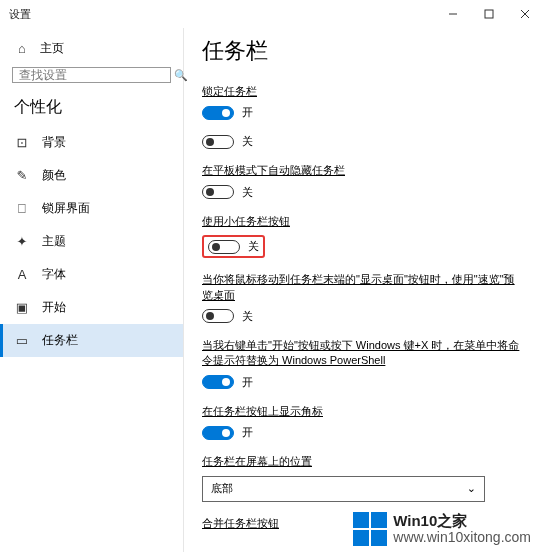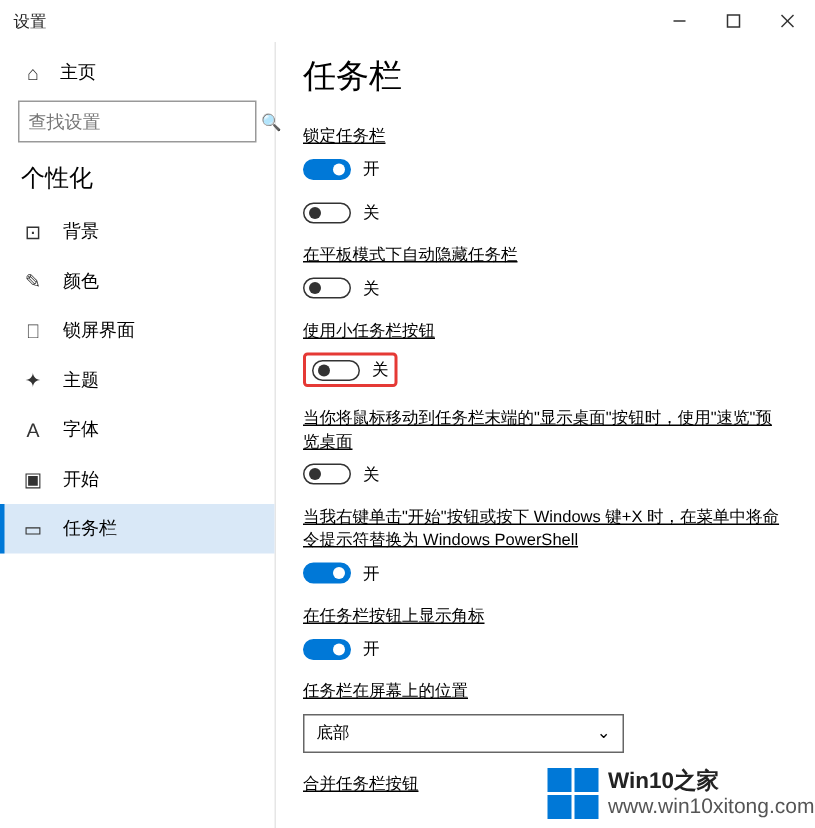--- a/index.html
+++ b/index.html
@@ -5,42 +5,42 @@
   * { margin: 0; padding: 0; box-sizing: border-box; }
   body { font-family: "Microsoft YaHei", "Segoe UI", sans-serif; font-size: 11px; color: #000; background: #fff; width: 543px; height: 552px; overflow: hidden; position: relative; }
   .titlebar { height: 28px; display: flex; align-items: center; padding: 0 3px; }
   .titlebar .title { font-size: 11px; color: #222; padding-left: 6px; }
   .win-controls { position: absolute; top: 0; right: 0; display: flex; }
   .win-controls div { width: 36px; height: 28px; display: flex; align-items: center; justify-content: center; color: #444; }
   .layout { display: flex; height: calc(100% - 28px); }
   .sidebar { width: 184px; border-right: 1px solid #e6e6e6; padding-top: 6px; }
   .home-row { display: flex; align-items: center; padding: 6px 14px; gap: 10px; font-size: 12px; }
   .search-wrap { padding: 4px 12px 10px 12px; }
-  .search { display: flex; align-items: center; border: 1px solid #999; height: 28px; padding: 0 6px; background: #fff; }
+  .search { display: flex; align-items: center; border: 1px solid #999; height: 16px; padding: 0 6px; background: #fff; }
   .search input { flex: 1; border: none; outline: none; font-size: 12px; background: transparent; }
   .section-label { padding: 4px 14px 8px 14px; font-size: 16px; color: #000; }
   .nav-item { display: flex; align-items: center; padding: 8px 14px; gap: 12px; font-size: 12px; cursor: pointer; }
   .nav-item.selected { background: #d9e8f7; position: relative; }
   .nav-item.selected::before { content: ""; position: absolute; left: 0; top: 0; bottom: 0; width: 3px; background: #0078d7; }
   .icon-box { width: 16px; height: 14px; display: flex; align-items: center; justify-content: center; color: #333; font-size: 13px; }
   .content { flex: 1; padding: 6px 18px 10px 18px; overflow: hidden; }
   .page-title { font-size: 22px; font-weight: 400; margin: 2px 0 18px 0; }
   .setting { margin-bottom: 14px; }
   .setting .label { font-size: 11px; margin-bottom: 6px; color: #000; line-height: 1.4; text-decoration: underline; }
   .toggle { display: flex; align-items: center; gap: 8px; }
   .switch { width: 32px; height: 14px; border-radius: 8px; border: 1px solid #333; position: relative; background: #fff; }
   .switch.on { background: #0078d7; border-color: #0078d7; }
   .switch .knob { position: absolute; width: 8px; height: 8px; border-radius: 50%; top: 2px; background: #333; }
   .switch.off .knob { left: 3px; }
   .switch.on .knob { right: 3px; background: #fff; }
   .toggle-text { font-size: 11px; }
   .highlight-box { border: 2px solid #e53935; border-radius: 3px; padding: 2px 4px; display: inline-flex; }
   .select-row { margin-top: 4px; }
-  .select { border: 1px solid #666; height: 26px; display: flex; align-items: center; justify-content: space-between; padding: 0 8px; width: 214px; font-size: 11px; background: #fff; }
-  .watermark { position: absolute; right: 0; bottom: 6px; display: flex; align-items: center; gap: 6px; }
+  .select { border: 1px solid #666; height: 26px; display: flex; align-items: center; justify-content: space-between; padding: 0 8px; width: 283px; font-size: 11px; background: #fff; }
+  .watermark { position: absolute; right: 12px; bottom: 6px; display: flex; align-items: center; gap: 6px; }
   .watermark .logo { width: 34px; height: 34px; display: grid; grid-template-columns: 1fr 1fr; grid-template-rows: 1fr 1fr; gap: 2px; }
   .watermark .logo div { background: #0078d7; }
   .wm-text { line-height: 1.1; }
   .wm-text .big { font-size: 15px; font-weight: bold; color: #222; }
   .wm-text .small { font-size: 14px; color: #555; }
 </style>
 </head>
 <body>
 
 <div class="titlebar">

